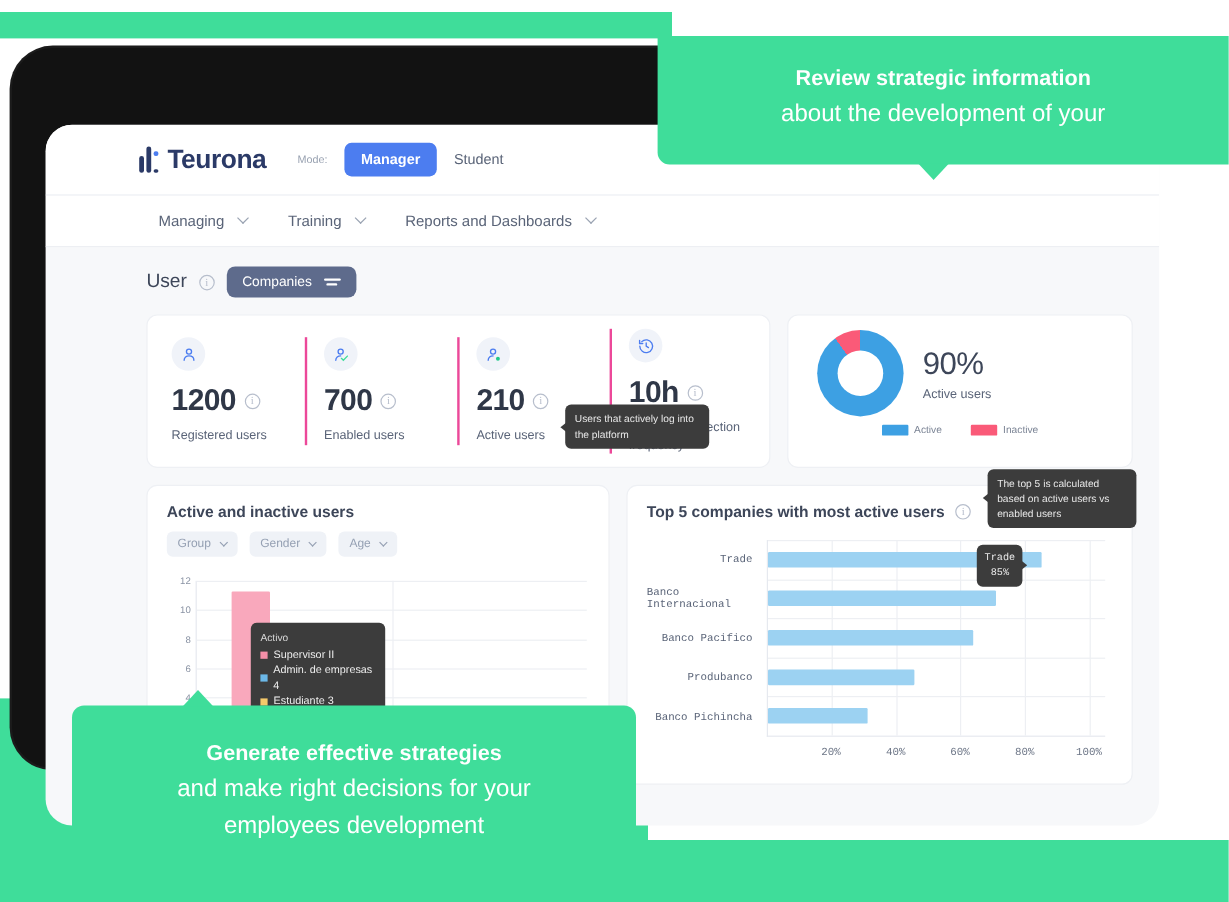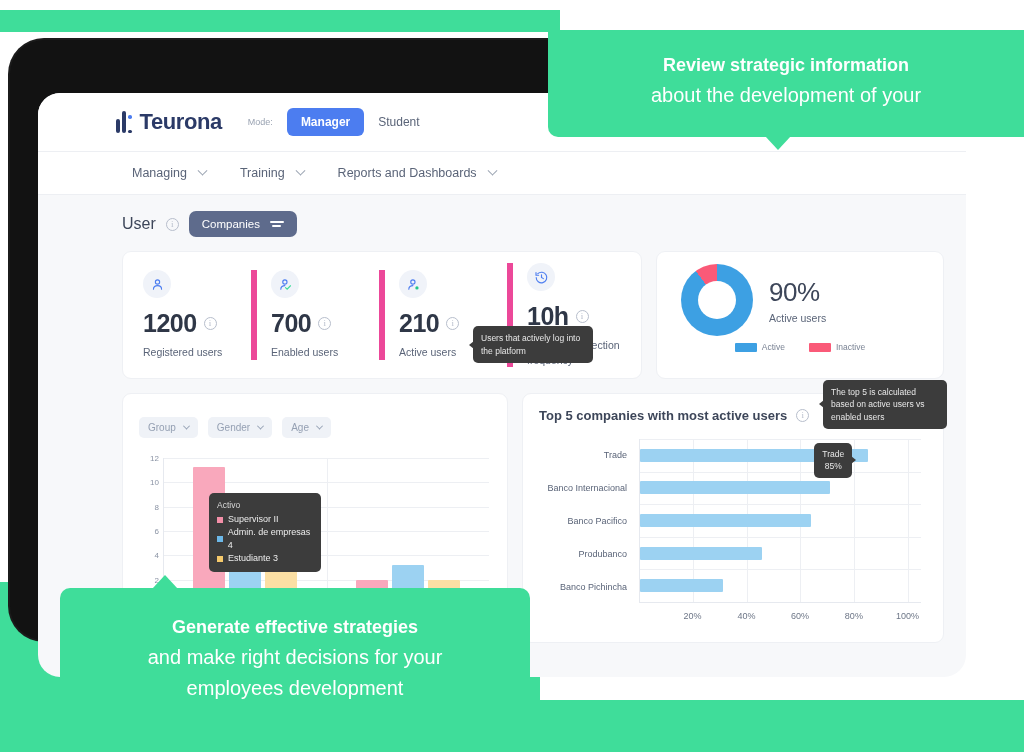--- a/index.html
+++ b/index.html
@@ -34,21 +34,21 @@
   }
   .device-shell::before{
     content:""; position:absolute; left:-4px; top:-4px; right:-4px; bottom:-4px;
     border-radius:38px;
     background:
       repeating-linear-gradient(45deg, rgba(255,255,255,.05) 0 2px, transparent 2px 4px),
       #0d0d0d;
     z-index:-1;
   }
   .device-screen {
-    position:absolute; left:28px; top:53px; width:928px; height:584px;
+    position:absolute; left:28px; top:64px; width:928px; height:584px;
     background:#F7F8FA;
     border-radius:22px;
     overflow:hidden;
   }
 
   
   .app-header {
     height:58px; background:#ffffff; display:flex; align-items:center;
     padding-left:78px; gap:14px;
   }
@@ -94,21 +94,21 @@
   .filter-ico { display:flex; flex-direction:column; gap:2.5px; width:14px; }
   .filter-ico i { display:block; height:1.6px; background:#fff; border-radius:1px; }
   .filter-ico i:nth-child(1){ width:14px; }
   .filter-ico i:nth-child(2){ width:9px; margin-left:2px; }
 
   
   .cards-row { display:flex; gap:14px; }
   .card { background:#fff; border-radius:9px; border:1px solid #EEF0F4; }
   .kpi-card { flex:0 0 520px; height:128px; display:flex; align-items:center; padding:14px 6px; }
   .kpi { flex:1; padding:0 14px; position:relative; }
-  .kpi + .kpi { border-left:6px solid #ec4899; }
+  .kpi + .kpi { border-left:2px solid #ec4899; }
   .kpi-icon {
     width:28px; height:28px; border-radius:50%; background:#F0F3F9;
     display:flex; align-items:center; justify-content:center; margin-bottom:11px;
   }
   .kpi-val-row { display:flex; align-items:center; gap:7px; }
   .kpi-val { font-size:25px; font-weight:bold; color:#2F3747; letter-spacing:-0.5px; }
   .kpi-label { font-size:10.5px; color:#5A6478; margin-top:7px; line-height:1.35; max-width:100px; }
 
   .donut-card { flex:1; height:128px; padding:12px 14px; display:flex; flex-direction:column; }
   .donut-main { display:flex; align-items:center; gap:16px; padding-left:10px; }
@@ -147,21 +147,21 @@
   .vc-grid { position:absolute; left:0; right:0; height:1px; background:#EDEFF3; }
   .vc-mid { position:absolute; top:0; bottom:0; width:1px; background:#EDEFF3; left:50%; }
   .vc-ytick { position:absolute; left:0; width:20px; text-align:right; font-size:8px; color:#8A93A4; transform:translateY(-4px); }
   .vc-groups { position:absolute; left:24px; right:2px; top:0; bottom:22px; display:flex; }
   .vc-group { flex:1; display:flex; align-items:flex-end; justify-content:center; gap:4px; padding:0 10px; }
   .vbar { width:32px; border-radius:1px; }
   .vc-xlabels { position:absolute; left:24px; right:2px; bottom:0; display:flex; }
   .vc-xlabel { flex:1; text-align:center; font-size:9px; color:#6D7687; }
 
   
-  .hchart { position:relative; margin-top:16px; height:190px; }
+  .hchart { position:relative; margin-top:16px; height:190px;font-family:Liberation Mono, monospace; }
   .hc-labels { position:absolute; left:0; top:0; bottom:26px; width:96px; display:flex; flex-direction:column; }
   .hc-label { flex:1; display:flex; align-items:center; justify-content:flex-end; font-size:9px; color:#5A6478; padding-right:8px; }
   .hc-plot { position:absolute; left:100px; right:6px; top:0; bottom:26px; border-left:1px solid #E6E9EF; border-bottom:1px solid #E6E9EF; }
   .hc-vgrid { position:absolute; top:0; bottom:0; width:1px; background:#EDEFF3; }
   .hc-hgrid { position:absolute; left:0; right:0; height:1px; background:#EDEFF3; }
   .hc-rows { position:absolute; left:0; right:0; top:0; bottom:0; display:flex; flex-direction:column; }
   .hc-row { flex:1; display:flex; align-items:center; }
   .hbar { height:13px; background:#9CD2F2; border-radius:1px; }
   .hc-xlabels { position:absolute; left:100px; right:6px; bottom:0; height:24px; }
   .hc-xtick { position:absolute; top:6px; font-size:9px; color:#6D7687; transform:translateX(-50%); }
@@ -350,20 +350,21 @@
                 <span class="swatch" style="background:#FA5A78"></span>
                 <span>Inactive</span>
               </span>
             </div>
           </div>
         </div>
 
         <div class="charts-row">
 
           <div class="card chart-card left-chart">
+            <div class="chart-title">Active and inactive users</div>
             <div class="filters">
               <button class="filter-chip">
                 <span>Group</span>
                 <span class="chip-chev"></span>
               </button>
               <button class="filter-chip">
                 <span>Gender</span>
                 <span class="chip-chev"></span>
               </button>
               <button class="filter-chip">

